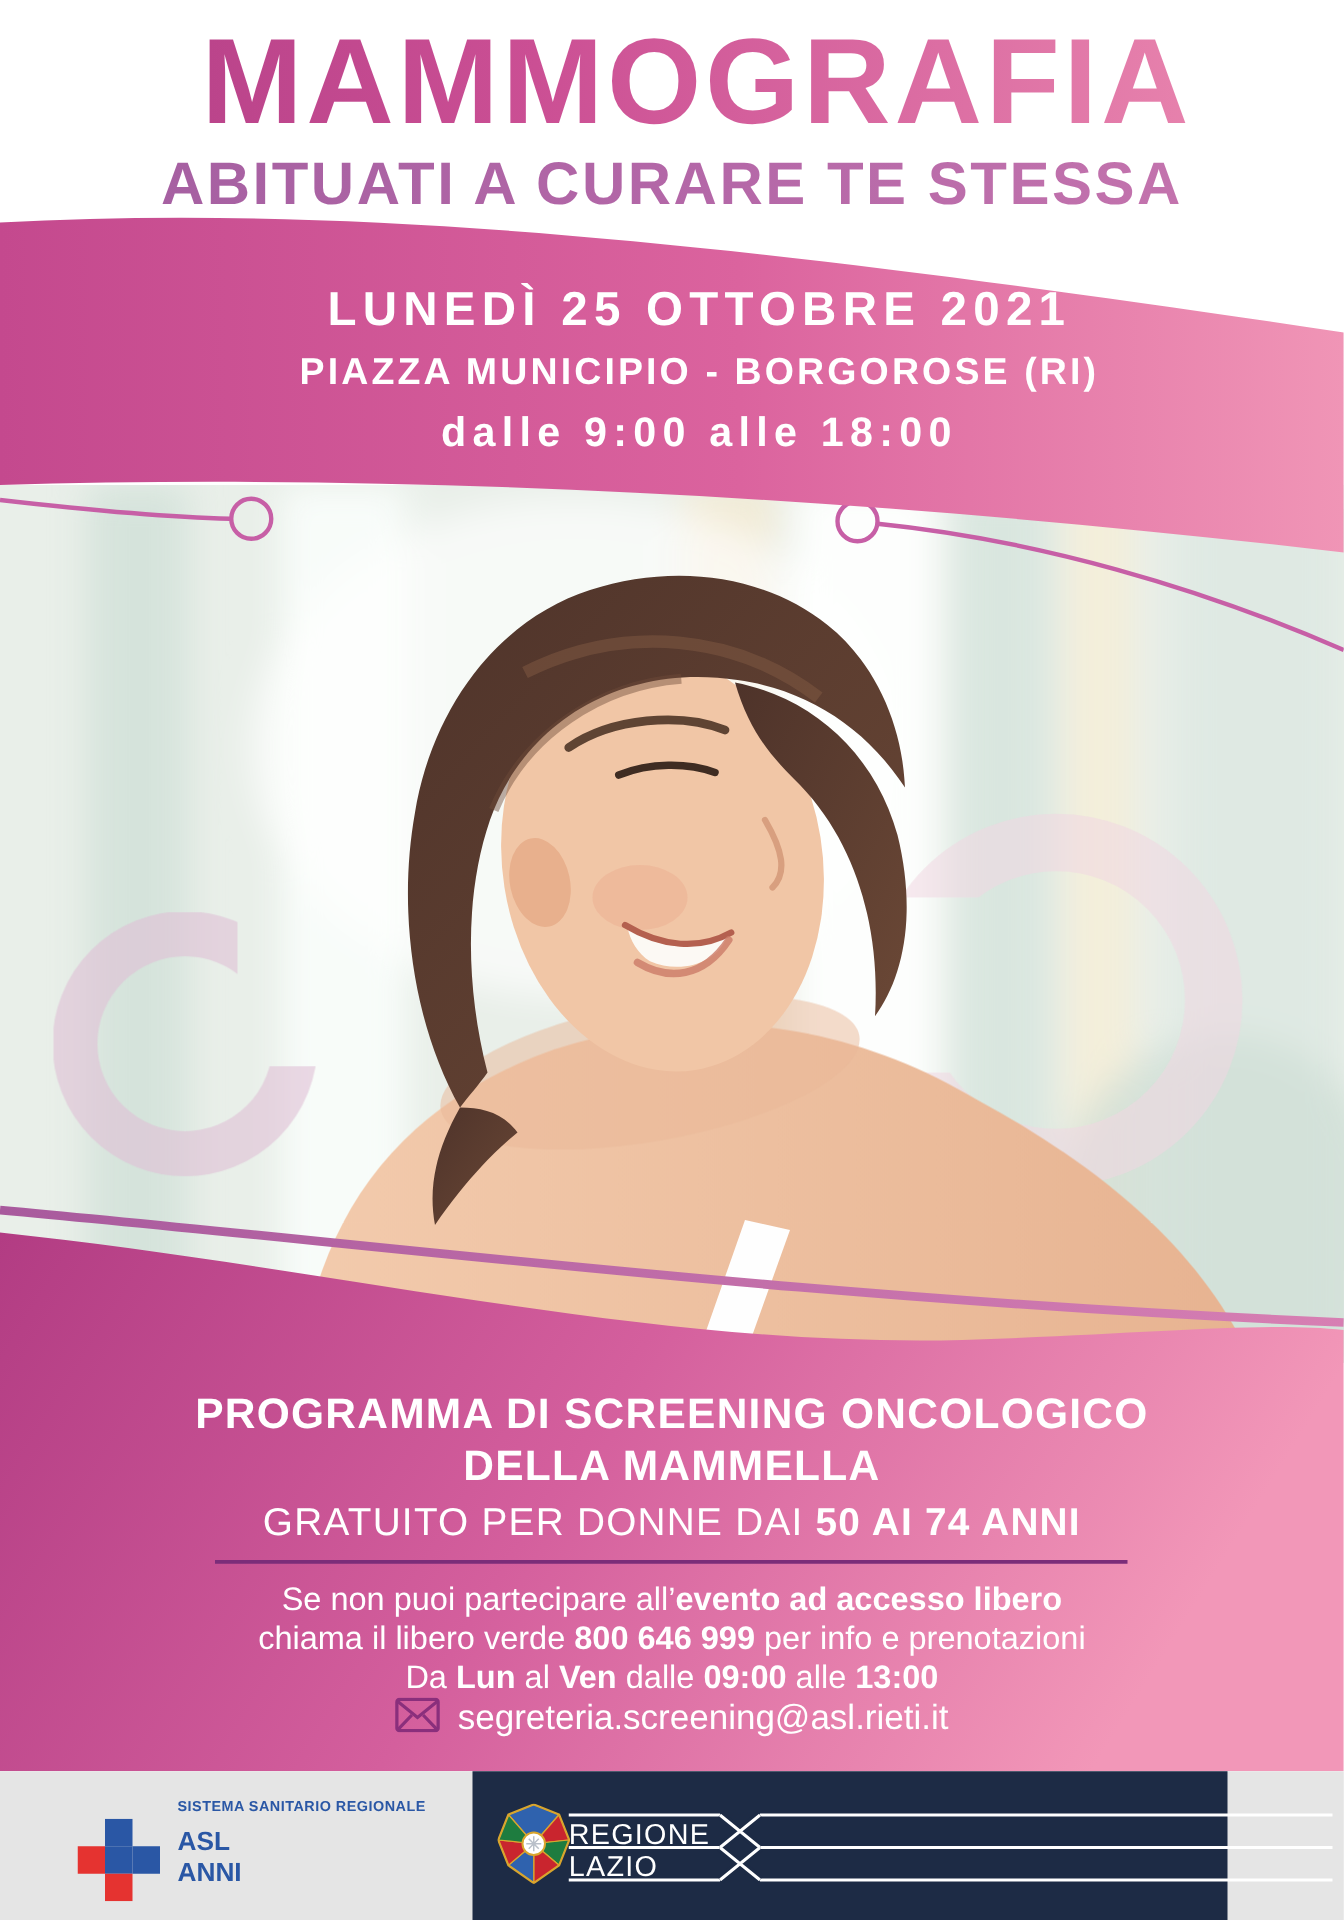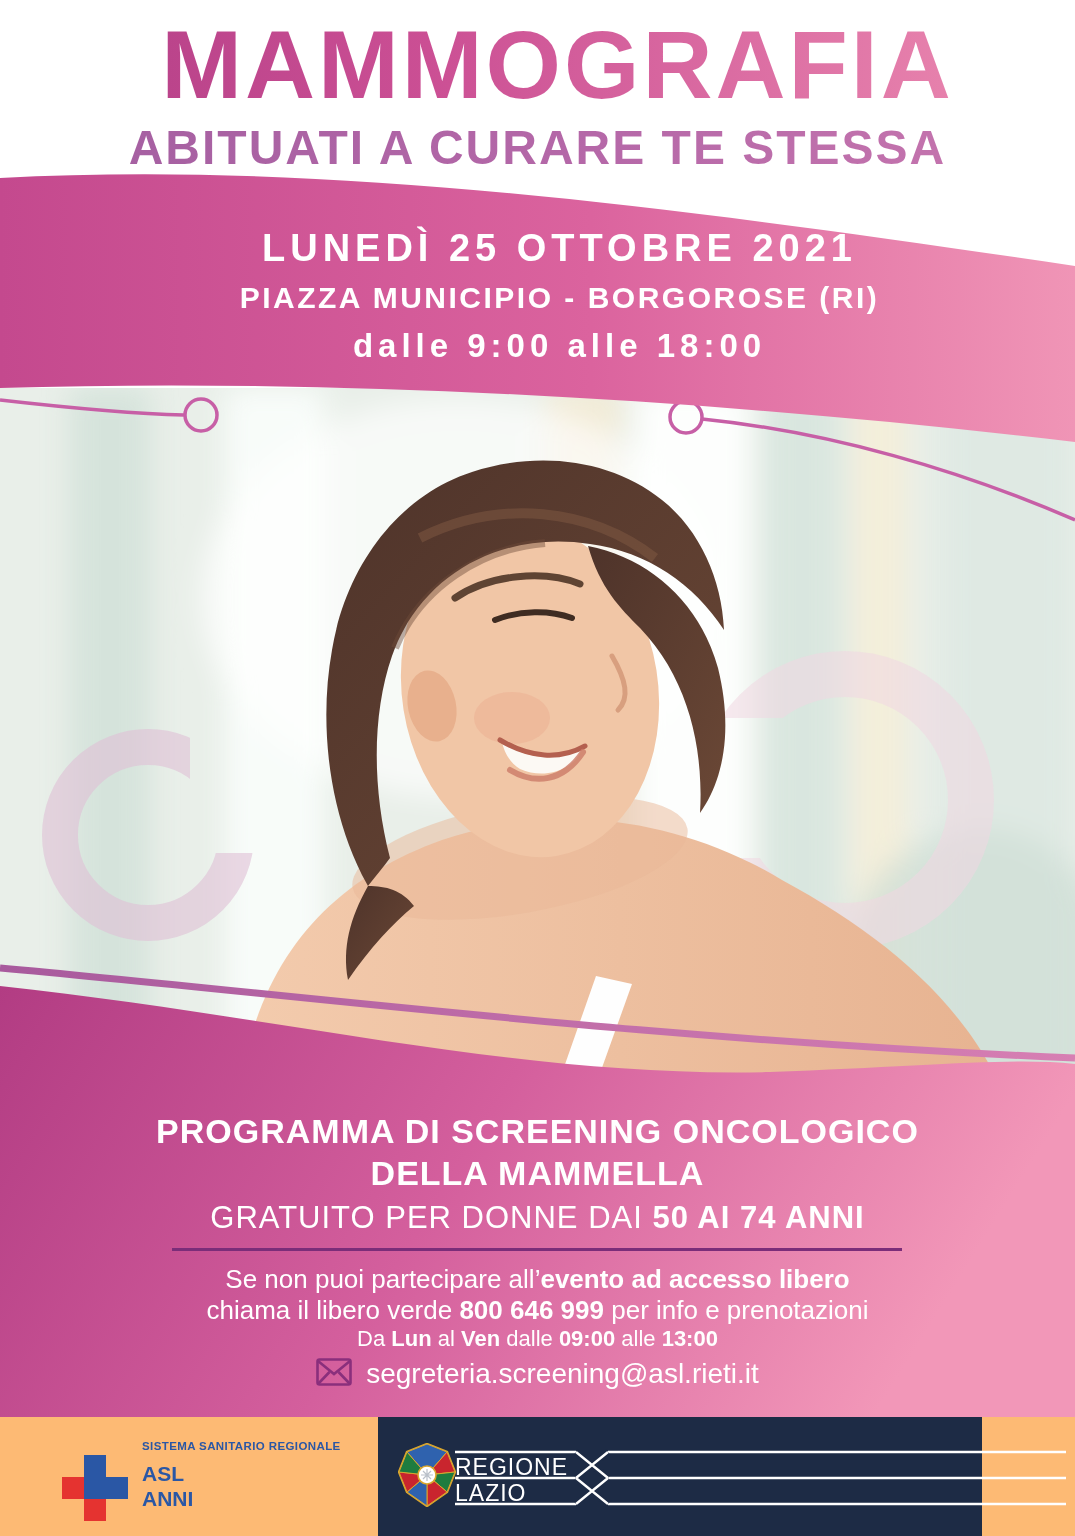--- a/index.html
+++ b/index.html
@@ -29,28 +29,28 @@
   
   .bottom-svg{position:absolute;top:940px;left:0;width:1075px;height:477px;z-index:2;}
   .screen-text{position:absolute;left:0;width:100%;text-align:center;color:#ffffff;z-index:4;}
   .prog1{top:1112px;font-size:34px;font-weight:800;letter-spacing:1px;}
   .prog2{top:1154px;font-size:34px;font-weight:800;letter-spacing:1px;}
   .free{top:1200px;font-size:31px;font-weight:400;letter-spacing:1px;}
   .free b{font-weight:800;}
   .divider{position:absolute;top:1248px;left:172px;width:730px;height:3px;background:#7b2d79;z-index:4;}
   .info1{top:1264px;font-size:26px;font-weight:400;}
   .info2{top:1295px;font-size:26px;font-weight:400;}
-  .info3{top:1326px;font-size:22px;font-weight:400;}
+  .info3{top:1326px;font-size:26px;font-weight:400;}
   .screen-text b{font-weight:800;}
   .email-row{position:absolute;top:1358px;left:0;width:100%;display:flex;align-items:flex-start;
     justify-content:center;gap:14px;z-index:4;}
   .email-addr{color:#ffffff;font-size:28px;font-weight:500;}
 
   
-  .footer{position:absolute;top:1417px;left:0;width:1075px;height:119px;background:#fdba74;z-index:5;}
+  .footer{position:absolute;top:1417px;left:0;width:1075px;height:119px;background:#e5e5e5;z-index:5;}
   .asl-cross{position:absolute;left:62px;top:38px;}
   .asl-text{position:absolute;left:142px;top:23px;color:#2a57a5;}
   .asl-tagline{font-size:11.5px;font-weight:700;letter-spacing:.4px;}
   .asl-name{font-size:21px;font-weight:600;line-height:25px;margin-top:9px;}
   .lazio-panel{position:absolute;left:378px;top:0;width:604px;height:119px;background:#1d2b45;}
   .lazio-lines{position:absolute;left:0;top:0;}
   .lazio-emblem{position:absolute;left:20px;top:26px;}
   .lazio-name{position:absolute;left:77px;color:#ffffff;font-size:23px;font-weight:400;letter-spacing:1px;}
   .lz1{top:37px;} .lz2{top:63px;}
 </style>

